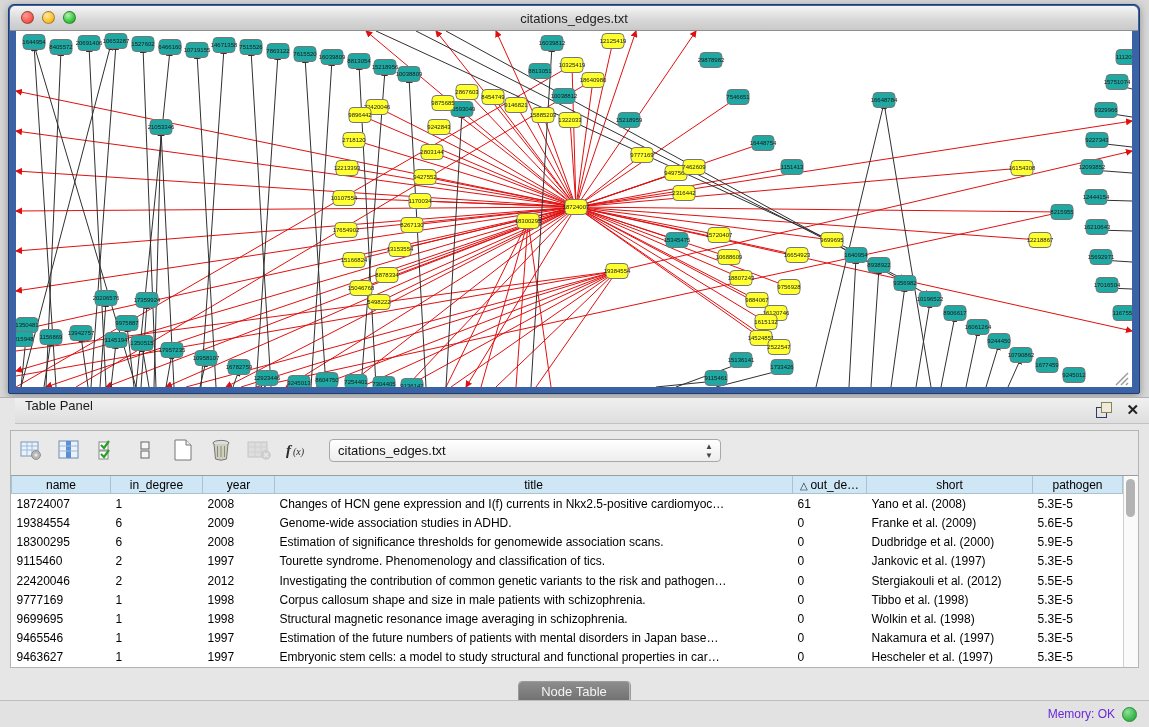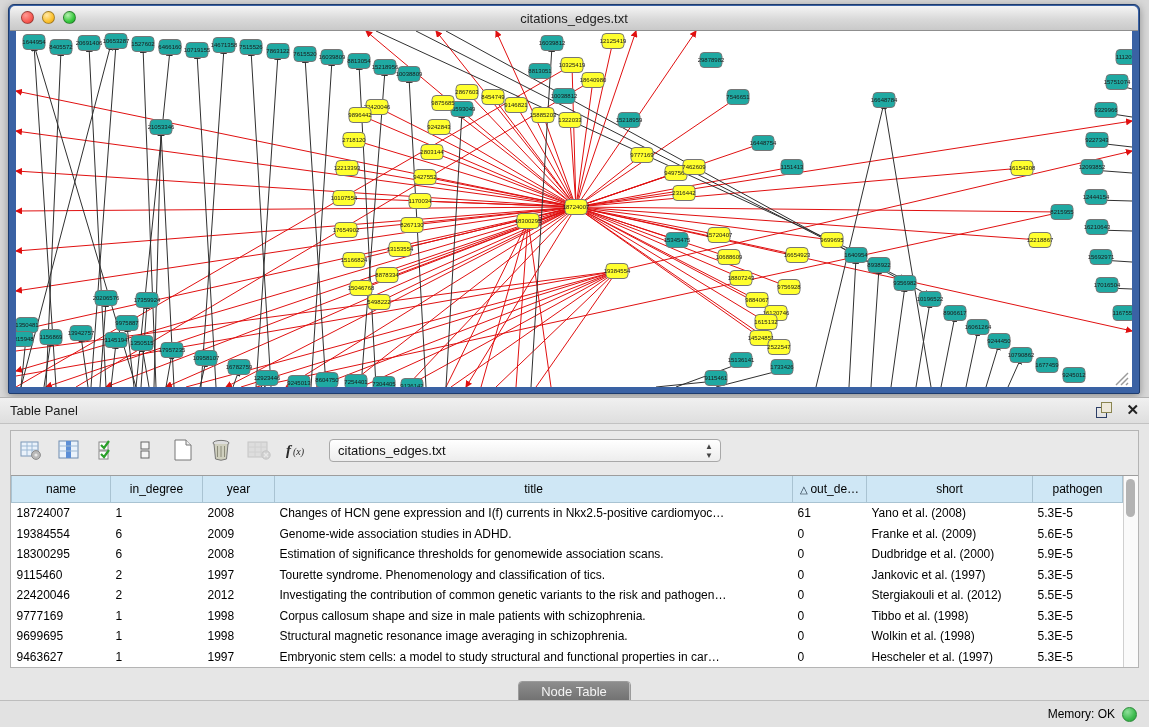--- a/index.html
+++ b/index.html
@@ -34,21 +34,21 @@
   .canvas-wrap svg{display:block;}
 
   
   .table-panel{
     position:absolute;left:0;top:397px;width:1149px;height:303px;
     background:#e6e6e6;border-top:1px solid #b2b2b2;box-sizing:border-box;
   }
   .tp-header{
     height:26px;background:linear-gradient(#f0f0f0,#dedede);
     border-bottom:1px solid #c2c2c2;position:relative;
-    display:flex;align-items:center;padding:0 10px;box-sizing:border-box;
+    display:flex;align-items:flex-start;padding:0 10px;box-sizing:border-box;margin-left:15px;
   }
   .tp-title{font-size:13px;color:#1c1c1c;}
   .tp-header-icons{position:absolute;right:10px;top:4px;display:flex;gap:14px;align-items:center;}
   .float-icon{width:16px;height:16px;position:relative;}
   .float-icon .sq1{position:absolute;left:0;bottom:0;width:9px;height:9px;border:1px solid #2c3e66;background:transparent;}
   .float-icon .sq2{position:absolute;right:0;top:0;width:9px;height:9px;border:1px solid #8a8550;background:#efeadb;}
   .close-x{font-size:15px;font-weight:bold;color:#222;line-height:16px;cursor:default;}
   .tp-body{
     margin:6px 10px 0 10px;border:1px solid #b4b4b4;background:#e9e9e9;
     height:238px;box-sizing:border-box;position:relative;
@@ -61,21 +61,21 @@
     background:linear-gradient(#ffffff,#ededed);
     display:flex;align-items:center;padding:0 8px;box-sizing:border-box;
     font-size:13px;color:#111;position:relative;margin-left:6px;
   }
   .combo .arrows{position:absolute;right:7px;top:2px;font-size:8px;line-height:9px;color:#444;text-align:center;}
   
   .grid{position:absolute;left:0;right:0;top:44px;bottom:0;background:#fff;border-top:1px solid #9d9d9d;display:flex;}
   .grid-table{border-collapse:collapse;table-layout:fixed;font-size:12px;color:#000;width:1111px;}
   .grid-table th{
     background:#cfe7f5;border:1px solid #a9c3d2;border-top:none;
-    font-weight:normal;font-size:12px;height:26px;padding:0 4px;text-align:center;
+    font-weight:normal;font-size:12px;height:17px;padding:0 4px;text-align:center;
     overflow:hidden;white-space:nowrap;
   }
   .grid-table td{
     height:16px;padding:0 4px 0 5px;border:none;overflow:hidden;white-space:nowrap;text-overflow:ellipsis;
   }
   .sort-tri{font-size:10px;color:#123;}
   .vscroll{width:14px;background:#fafafa;border-left:1px solid #d0d0d0;position:relative;}
   .vthumb{position:absolute;left:2px;top:3px;width:9px;height:38px;border-radius:5px;background:#b3b3b3;}
   
   .tabs{position:absolute;left:0;right:0;top:250px;height:22px;display:flex;justify-content:center;}
@@ -89,21 +89,21 @@
     border-right:1px solid #b9b9b9;cursor:default;line-height:20px;
   }
   .seg button:last-child{border-right:none;}
   .seg button.active{background:linear-gradient(#8d8d8d,#6f6f6f);color:#f4f4f4;}
   
   .statusbar{
     position:absolute;left:0;bottom:0;width:1149px;height:27px;background:#e2e2e2;
     border-top:1px solid #bdbdbd;display:flex;align-items:center;justify-content:flex-end;
     padding-right:12px;box-sizing:border-box;gap:7px;
   }
-  .mem-label{font-size:12px;color:#000000;padding-left:27px;}
+  .mem-label{font-size:12px;color:#6d28d9;padding-left:27px;}
   .mem-dot{width:13px;height:13px;border-radius:50%;background:radial-gradient(circle at 35% 30%,#8fe09a,#3dbb4e 60%,#2a9a3c);border:1px solid #2a8a38;}
 </style>
 </head>
 <body>
 
 <div class="net-window">
   <div class="titlebar">
     <div class="traffic">
       <div class="tl red"></div>
       <div class="tl yel"></div>
@@ -893,20 +893,29 @@
             <tr>
               <td>9699695</td>
               <td>1</td>
               <td>1998</td>
               <td>Structural magnetic resonance image averaging in schizophrenia.</td>
               <td>0</td>
               <td>Wolkin et al. (1998)</td>
               <td>5.3E-5</td>
             </tr>
             <tr>
+              <td>9465546</td>
+              <td>1</td>
+              <td>1997</td>
+              <td>Estimation of the future numbers of patients with mental disorders in Japan base…</td>
+              <td>0</td>
+              <td>Nakamura et al. (1997)</td>
+              <td>5.3E-5</td>
+            </tr>
+            <tr>
               <td>9463627</td>
               <td>1</td>
               <td>1997</td>
               <td>Embryonic stem cells: a model to study structural and functional properties in car…</td>
               <td>0</td>
               <td>Hescheler et al. (1997)</td>
               <td>5.3E-5</td>
             </tr>
           </tbody>
       </table>

